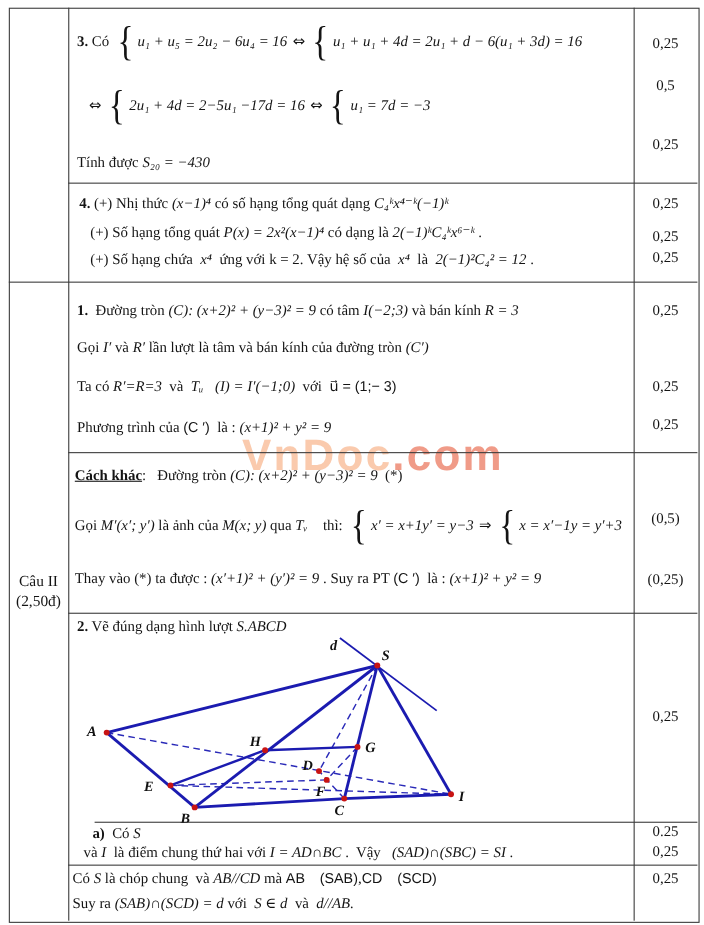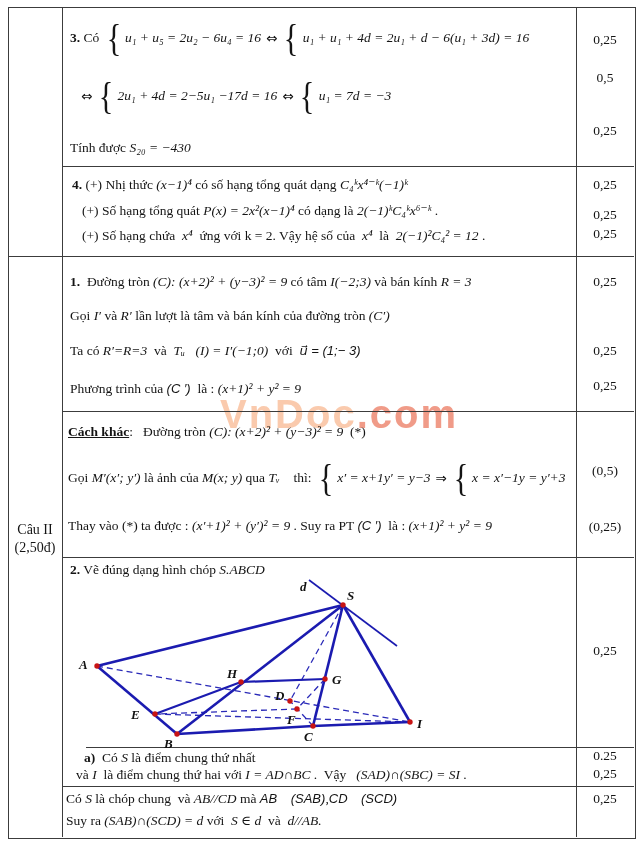--- a/index.html
+++ b/index.html
@@ -10,21 +10,21 @@
   .border-box{position:absolute;border:1px solid #3c3c3c;z-index:1;}
   .line-h{position:absolute;height:1px;background:#3c3c3c;z-index:1;}
   .line-v{position:absolute;width:1px;background:#3c3c3c;z-index:1;}
   .tline{
     position:absolute;font-size:13.5px;white-space:pre;z-index:2;
     display:flex;align-items:center;line-height:1.25;
   }
   .tline .b{font-weight:bold;}
   .tline .bu{font-weight:bold;text-decoration:underline;}
   .tline .m{font-style:italic;}
-  .tline .ms{font-family:"Liberation Sans","DejaVu Sans",sans-serif;font-size:13px;font-style:italic;}
+  .tline .ms{font-family:"Liberation Sans","DejaVu Sans",sans-serif;font-size:13px;}
   .tline .a{font-family:"DejaVu Sans",sans-serif;padding:0 3px;}
   .sys{display:inline-flex;align-items:center;margin:0 2px;}
   .sys .brace{font-size:38px;font-weight:400;line-height:0.85;margin-right:2px;transform:scaleX(0.8);}
   .sys .col{display:inline-flex;flex-direction:row;line-height:1.35;font-style:italic;align-items:flex-end;}
   .score{
     position:absolute;left:576px;width:58px;text-align:center;
     font-size:13.5px;z-index:2;white-space:pre;
   }
   .side-label{
     position:absolute;left:8px;width:54px;text-align:center;font-weight:normal;
@@ -80,21 +80,21 @@
 <div class="score" style="top:274px;">0,25</div>
 <div class="score" style="top:343px;">0,25</div>
 <div class="score" style="top:378px;">0,25</div>
 
 <div class="tline" style="left:68px;top:424px;"><span class="bu">Cách khác</span><span class="t">:   Đường tròn </span><span class="m">(C): (x+2)² + (y−3)² = 9</span><span class="t">  (*)</span></div>
 <div class="tline" style="left:68px;top:454px;height:48px;"><span class="t">Gọi </span><span class="m">M′(x′; y′)</span><span class="t"> là ảnh của </span><span class="m">M(x; y)</span><span class="t"> qua </span><span class="m">Tᵥ⃗</span><span class="t"> thì: </span><span class="sys"><span class="brace">{</span><span class="col"><span>x′ = x+1</span><span>y′ = y−3</span></span></span><span class="a">⇒</span><span class="sys"><span class="brace">{</span><span class="col"><span>x = x′−1</span><span>y = y′+3</span></span></span></div>
 <div class="tline" style="left:68px;top:518px;"><span class="t">Thay vào (*) ta được : </span><span class="m">(x′+1)² + (y′)² = 9</span><span class="t"> . Suy ra PT </span><span class="ms">(C ′)</span><span class="t">  là : </span><span class="m">(x+1)² + y² = 9</span></div>
 <div class="score" style="top:463px;">(0,5)</div>
 <div class="score" style="top:519px;">(0,25)</div>
 
-<div class="tline" style="left:70px;top:562px;"><span class="b">2.</span><span class="t"> Vẽ đúng dạng hình chóp </span><span class="m">S.ABCD</span></div>
+<div class="tline" style="left:70px;top:562px;"><span class="b">2.</span><span class="t"> Vẽ đúng dạng hình lượt </span><span class="m">S.ABCD</span></div>
 <div class="score" style="top:643px;">0,25</div>
 
 <svg style="left:66px;top:576px;" width="430" height="172" viewBox="66 576 430 172">
   <g stroke="#1b1bb0" fill="none">
 
     <line x1="309" y1="580" x2="397" y2="646" stroke-width="1.6"></line>
 
     <g stroke="#2a2ab8" stroke-width="1.3" stroke-dasharray="6 4">
       <line x1="97" y1="666" x2="410" y2="722"></line>
       <line x1="343" y1="605" x2="290" y2="701"></line>
@@ -140,21 +140,21 @@
     <text x="332" y="684">G</text>
     <text x="275" y="700">D</text>
     <text x="131" y="719">E</text>
     <text x="287" y="724">F</text>
     <text x="164" y="748">B</text>
     <text x="304" y="741">C</text>
     <text x="417" y="728">I</text>
   </g>
 </svg>
 
-<div class="tline" style="left:84px;top:750px;"><span class="b">a)</span><span class="t">  Có </span><span class="m">S</span><span class="t"> là điểm chung thứ nhất</span></div>
+<div class="tline" style="left:84px;top:750px;"><span class="b">a)</span><span class="t">  Có </span><span class="m">S</span></div>
 <div class="tline" style="left:76px;top:767px;"><span class="t">và </span><span class="m">I</span><span class="t">  là điểm chung thứ hai với </span><span class="m">I = AD∩BC</span><span class="t"> .  Vậy   </span><span class="m">(SAD)∩(SBC) = SI</span><span class="t"> .</span></div>
 <div class="score" style="top:748px;">0.25</div>
 <div class="score" style="top:766px;">0,25</div>
 
 <div class="tline" style="left:66px;top:791px;"><span class="t">Có </span><span class="m">S</span><span class="t"> là chóp chung  và </span><span class="m">AB//CD</span><span class="t"> mà </span><span class="ms">AB</span><span class="t">    </span><span class="ms">(SAB)</span><span class="t">,</span><span class="ms">CD</span><span class="t">    </span><span class="ms">(SCD)</span></div>
 <div class="tline" style="left:66px;top:813px;"><span class="t">Suy ra </span><span class="m">(SAB)∩(SCD) = d</span><span class="t"> với  </span><span class="m">S ∈ d</span><span class="t">  và  </span><span class="m">d//AB.</span></div>
 <div class="score" style="top:791px;">0,25</div>
 <div class="score" style="top:852px;">0, 25</div>
 
 </body></html>

